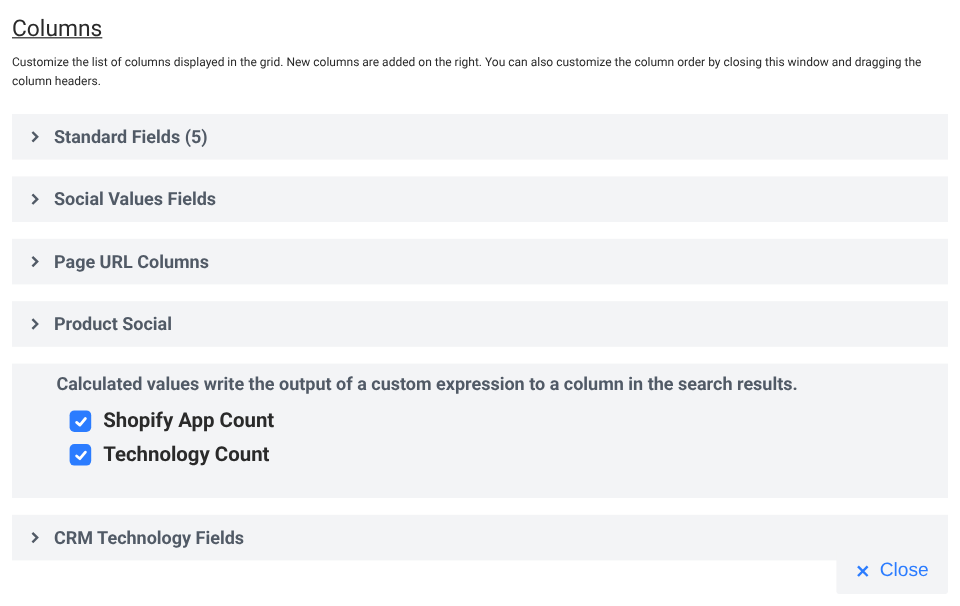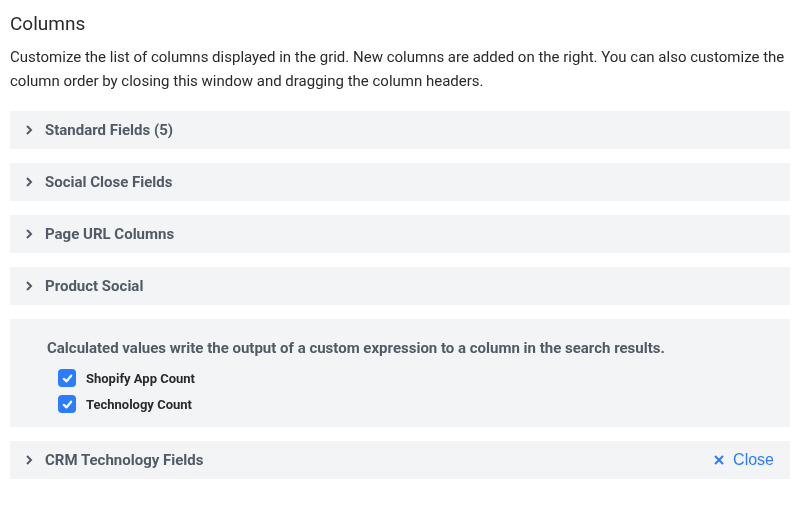--- a/index.html
+++ b/index.html
@@ -14,23 +14,24 @@
       height: 505px;
       color: #333;
       padding: 12px 10px 0 10px;
       position: relative;
     }
     .title {
       font-size: 19px;
       font-weight: 400;
       color: #2a2a2a;
       margin-bottom: 10px;
+      text-decoration: underline;
     }
     .description {
-      font-size: 15px;
+      font-size: 10px;
       color: #2a2a2a;
       line-height: 1.6;
       margin-bottom: 18px;
     }
     .section-list {
       display: flex;
       flex-direction: column;
       gap: 14px;
       font-weight: bold;
     }
@@ -59,57 +60,57 @@
     .section-label {
       color: #515a66;
     }
     .section-body {
       background: #f3f4f6;
       padding: 6px 16px 14px 16px;
     }
     .section-desc {
       font-size: 15px;
       color: #515a66;
-      margin: 14px 0 12px 21px;
+      margin: 2px 0 12px 21px;
     }
     .check-row {
       display: flex;
       align-items: center;
       margin-left: 32px;
       margin-bottom: 8px;
     }
     .check-row:last-child {
-      margin-bottom: 0;
+      margin-bottom: 12px;
     }
     .checkbox {
       width: 18px;
       height: 18px;
       border-radius: 4px;
       background: #2b7cff;
       margin-right: 10px;
       display: inline-flex;
       align-items: center;
       justify-content: center;
       cursor: pointer;
     }
     .checkbox svg {
       stroke: #fff;
       stroke-width: 2.5;
       fill: none;
       stroke-linecap: round;
       stroke-linejoin: round;
     }
     .check-label {
-      font-size: 13px;
+      font-size: 17px;
       color: #2a2a2a;
     }
     .footer {
       position: absolute;
       right: 10px;
-      bottom: 26px;
+      bottom: 10px;
     }
     .close-btn {
       display: inline-flex;
       align-items: center;
       background: #f3f4f6;
       border: none;
       padding: 10px 16px;
       font-size: 16px;
       color: #2b7cff;
       cursor: pointer;
@@ -144,21 +145,21 @@
     </span>
     <span class="section-label">Standard Fields (5)</span>
   </div>
 
   <div class="section-header">
     <span class="chev">
       <svg width="10" height="10" viewBox="0 0 10 10">
           <polyline points="3,1 7,5 3,9"></polyline>
         </svg>
     </span>
-    <span class="section-label">Social Close Fields</span>
+    <span class="section-label">Social Values Fields</span>
   </div>
 
   <div class="section-header">
     <span class="chev">
       <svg width="10" height="10" viewBox="0 0 10 10">
           <polyline points="3,1 7,5 3,9"></polyline>
         </svg>
     </span>
     <span class="section-label">Page URL Columns</span>
   </div>

